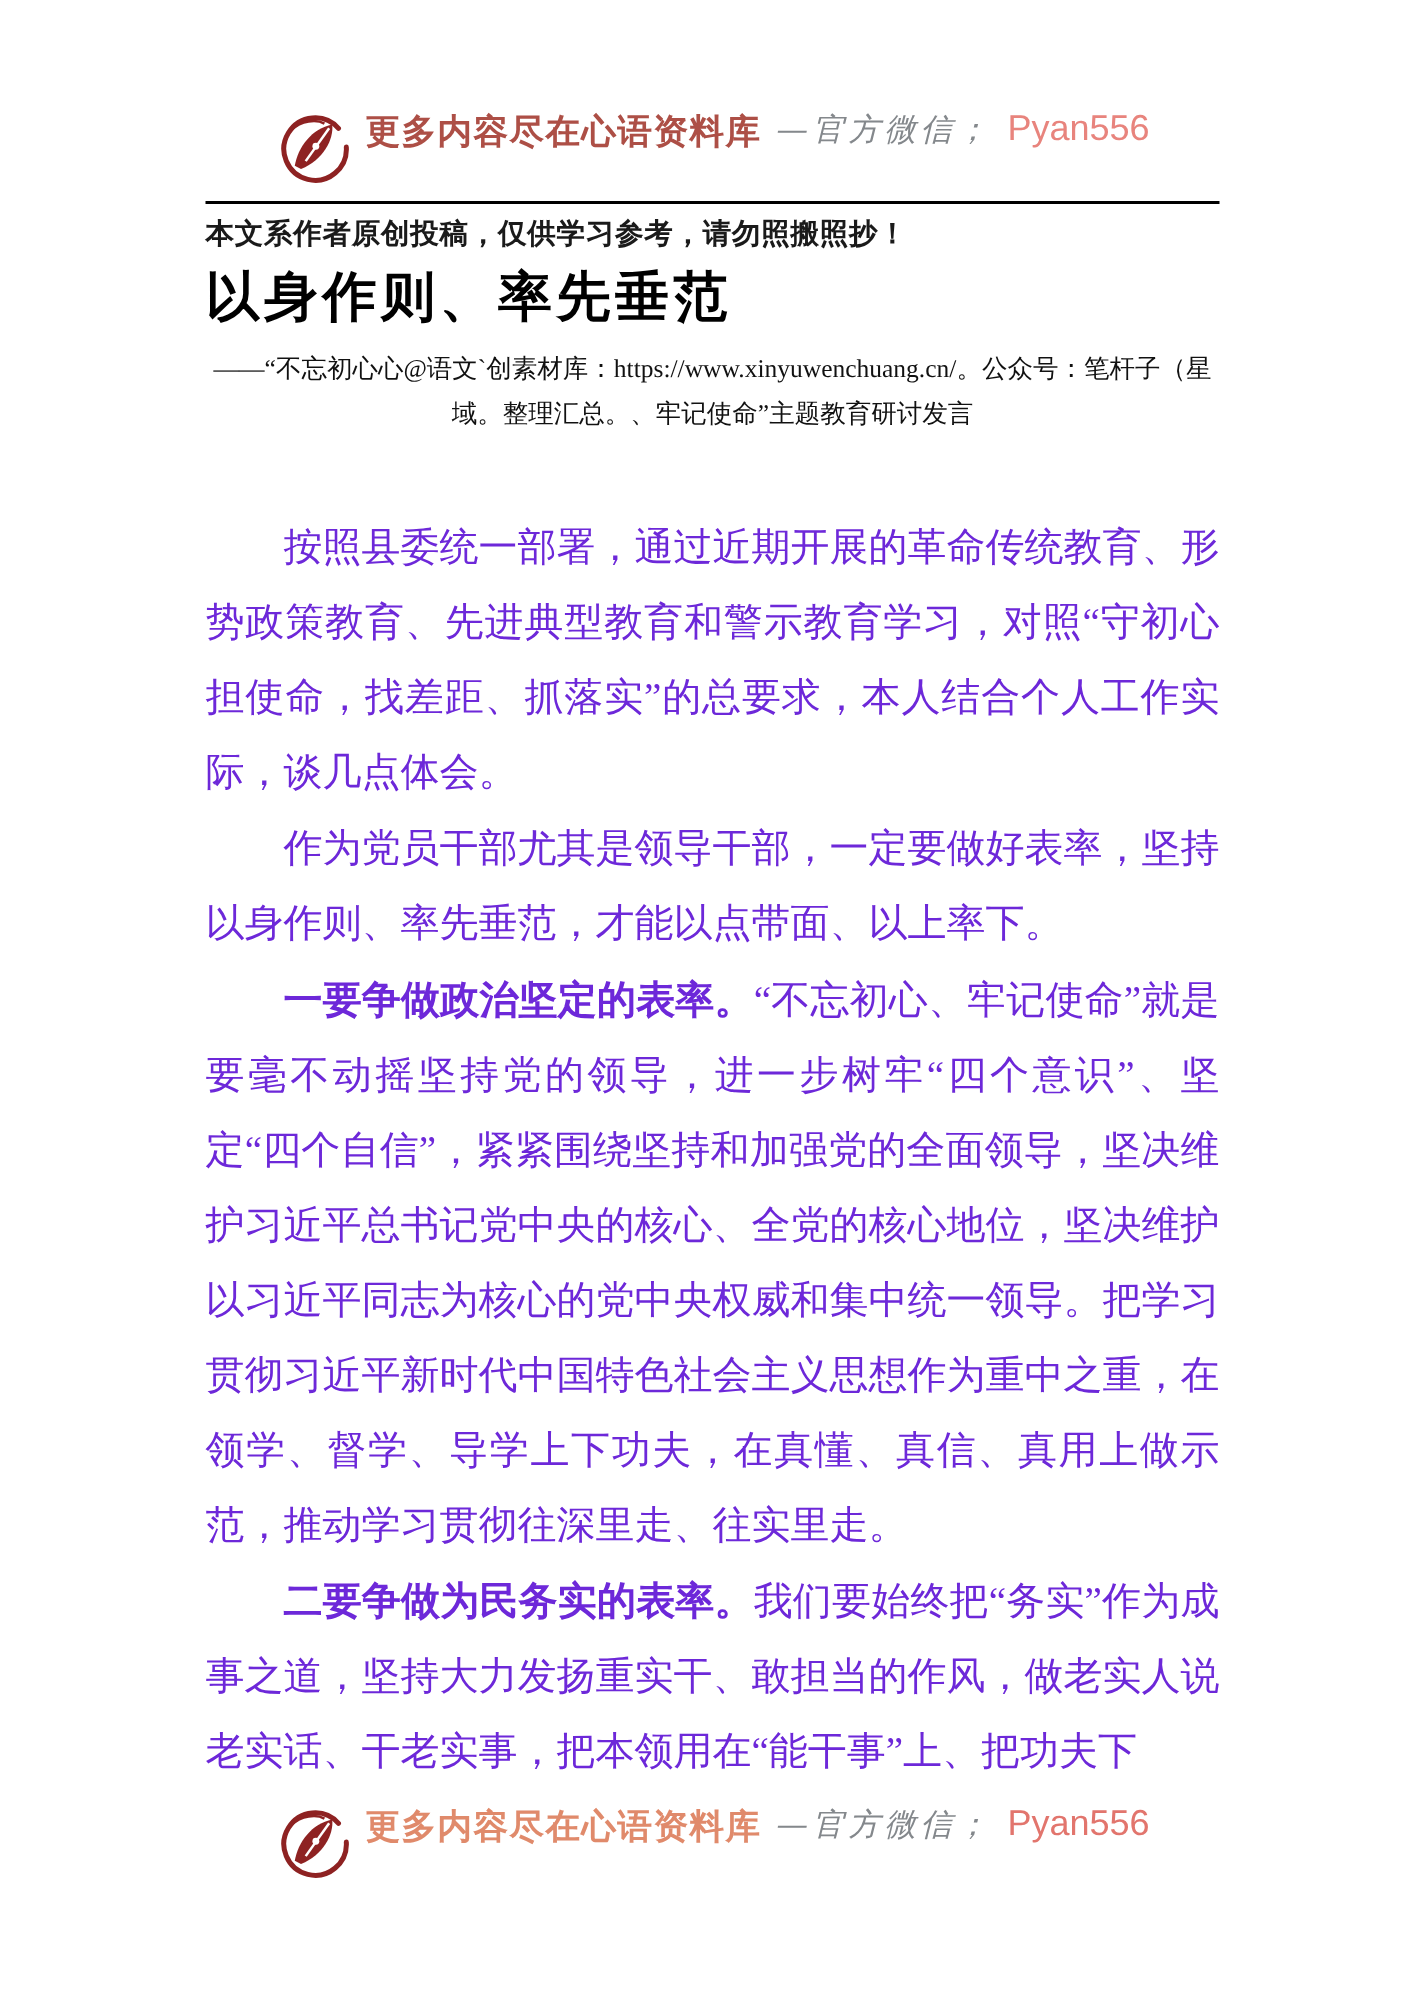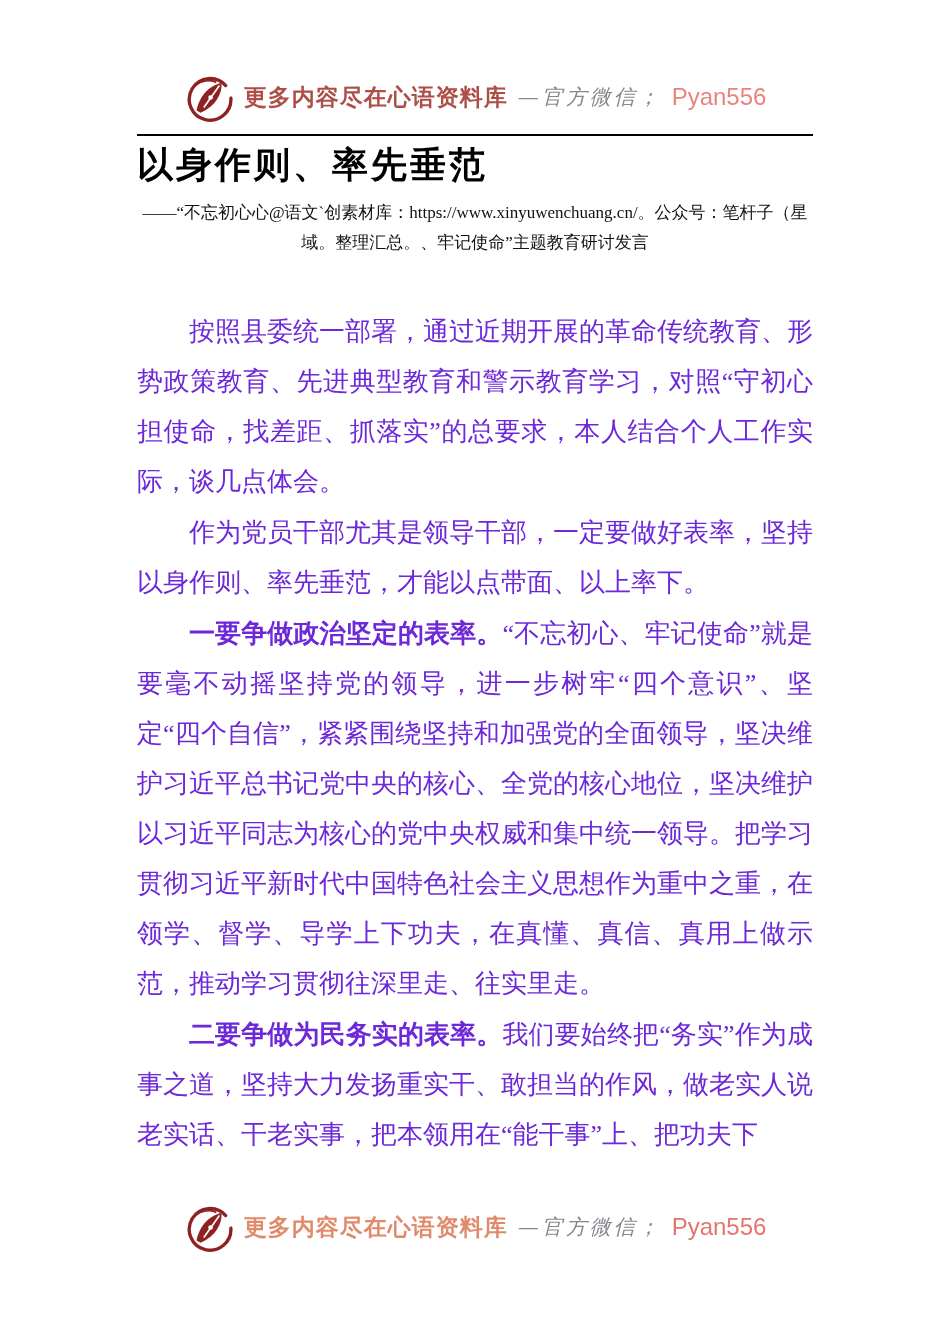--- a/index.html
+++ b/index.html
@@ -13,21 +13,21 @@
     font-family: "Liberation Serif", "DejaVu Serif", serif;
     color: #1a1a1a;
   }
   .content {
     margin: 0 137px;
     width: 676px;
   }
   
   .brand-row {
     display: flex;
-    align-items: center;
+    align-items: flex-start;
     justify-content: center;
     gap: 10px;
   }
   .brand-header { padding-top: 72px; }
   .brand-footer {
     position: absolute;
     top: 1202px;
     left: 0;
     right: 0;
   }
@@ -110,20 +110,21 @@
     </svg>
     <span class="brand-main" style="color: rgb(173, 79, 70);">更多内容尽在心语资料库</span>
     <span class="brand-sep" style="color: rgb(132, 136, 140);">—官方微信；</span>
     <span class="brand-account" style="color: rgb(232, 132, 125);">Pyan556</span>
   </div>
 
   <hr class="divider">
 
   <div class="content">
 
+    <p class="notice">本文系作者原创投稿，仅供学习参考，请勿照搬照抄！</p>
 
     <h1 class="title">以身作则、率先垂范</h1>
 
     <div class="subtitle">
       <div>——“不忘初心心@语文`创素材库：https://www.xinyuwenchuang.cn/。公众号：笔杆子（星</div>
       <div>域。整理汇总。、牢记使命”主题教育研讨发言</div>
     </div>
 
     <div class="body-text">
       <p><span class="para-lead"></span><span>按照县委统一部署，通过近期开展的革命传统教育、形势政策教育、先进典型教育和警示教育学习，对照“守初心担使命，找差距、抓落实”的总要求，本人结合个人工作实际，谈几点体会。</span></p>

